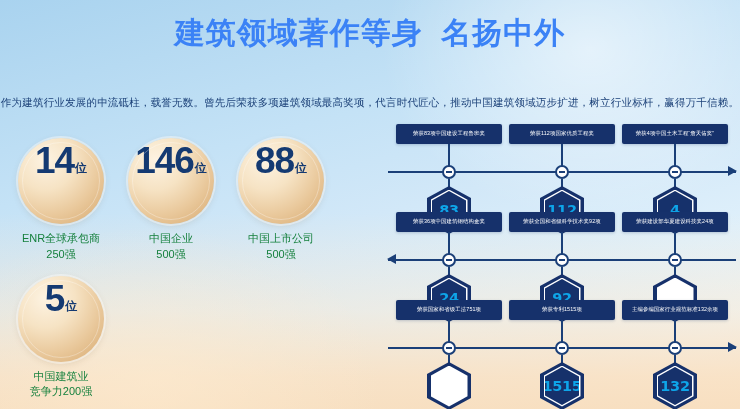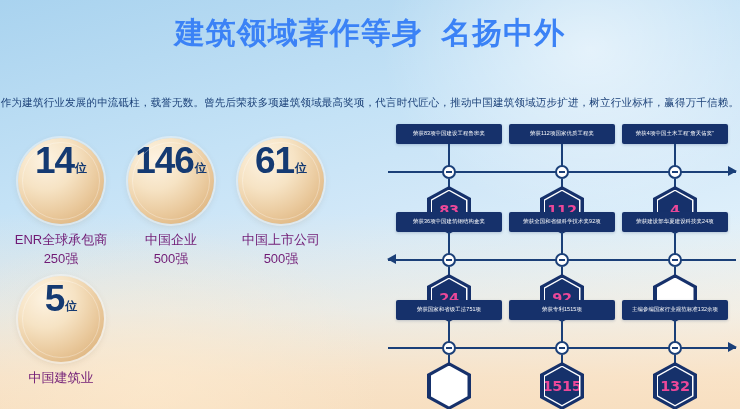--- a/index.html
+++ b/index.html
@@ -69,21 +69,21 @@
   .circle::after{
     content:""; position:absolute; inset:4px; border-radius:50%;
     border:1px solid rgba(255,255,255,0.30); pointer-events:none;
   }
   .num {
     font-size:37px; font-weight:bold; color:#143a72; line-height:1;
     position:relative; top:4px; letter-spacing:-1px;
   }
   .unit { font-size:12px; font-weight:bold; color:#143a72; margin-left:1px; position:relative; top:3px; }
   .blabel {
-    margin-top:7px; font-size:13px; color:#701a75; text-align:center;
+    margin-top:7px; font-size:11px; color:#15803d; text-align:center;
     line-height:1.45; font-weight:500;
   }
 
   
   .timeline { position:absolute; left:388px; top:124px; width:348px; height:278px; }
   .row { position:relative; height:88px; }
   .axis {
     position:absolute; left:0; right:0; top:47px; height:2px; background:#1a3f78;
   }
   .arrow-r {
@@ -132,21 +132,21 @@
     clip-path:polygon(50% 0%, 100% 25%, 100% 75%, 50% 100%, 0% 75%, 0% 25%);
     background:#ffffff;
   }
   .hex-core{
     position:absolute; inset:5px;
     clip-path:polygon(50% 0%, 100% 25%, 100% 75%, 50% 100%, 0% 75%, 0% 25%);
     background:#16316b;
     display:flex; align-items:center; justify-content:center;
   }
   .hex-val {
-    color:#ec4899; font-size:14.5px; font-weight:bold; letter-spacing:-0.3px;
+    color:#0ea5e9; font-size:14.5px; font-weight:bold; letter-spacing:-0.3px;
     font-family:"DejaVu Sans","Liberation Sans",sans-serif;
   }
 </style>
 </head>
 <body>
 
 <div class="bloom"></div>
 <div class="bloom2"></div>
 
 <div class="header">
@@ -174,36 +174,37 @@
       <span class="unit">位</span>
     </div>
     <div class="blabel">
       <div>中国企业</div>
       <div>500强</div>
     </div>
   </div>
 
   <div class="badge">
     <div class="circle">
-      <span class="num">61</span>
+      <span class="num">88</span>
       <span class="unit">位</span>
     </div>
     <div class="blabel">
       <div>中国上市公司</div>
       <div>500强</div>
     </div>
   </div>
 
   <div class="badge">
     <div class="circle">
       <span class="num">5</span>
       <span class="unit">位</span>
     </div>
     <div class="blabel">
       <div>中国建筑业</div>
+      <div>竞争力200强</div>
     </div>
   </div>
 
 </div>
 
 <div class="timeline">
 
   <div class="row">
     <div class="axis"></div>
     <div class="arrow-r"></div>

